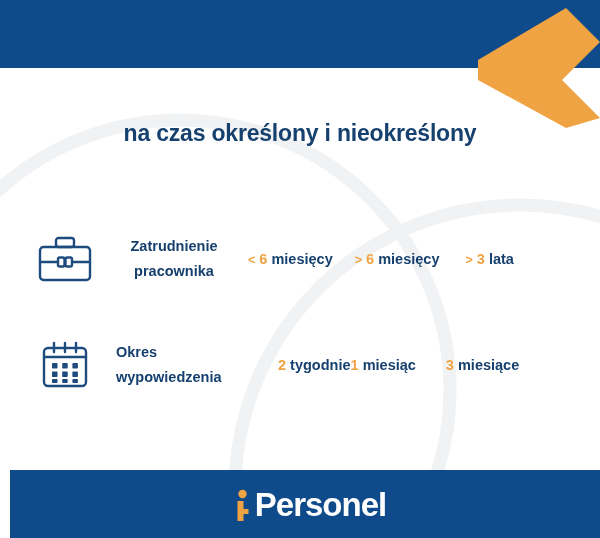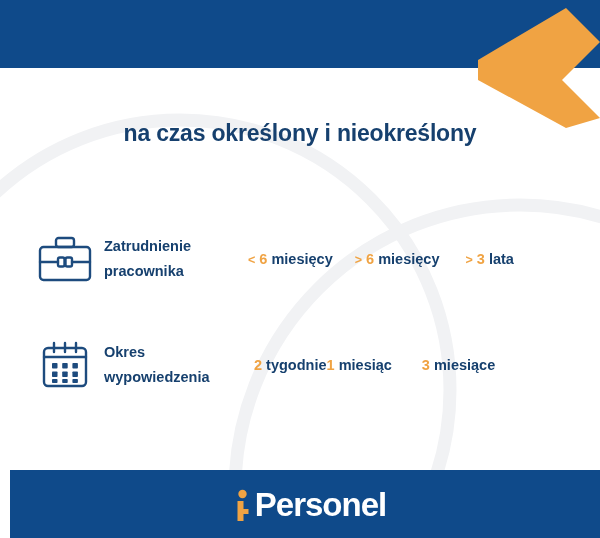--- a/index.html
+++ b/index.html
@@ -65,22 +65,22 @@
   }
 
   
   .row {
     position: absolute;
     left: 0;
     width: 600px;
     display: flex;
     align-items: center;
   }
-  .row-employment { top: 228px; height: 62px; }
-  .row-notice     { top: 334px; height: 62px; }
+  .row-employment { top: 228px; height: 62px; text-align: center; }
+  .row-notice     { top: 334px; height: 62px; gap: 12px; }
 
   .row-icon {
     width: 62px;
     margin-left: 34px;
     display: flex;
     align-items: center;
     justify-content: center;
     flex: none;
   }
   .row-label {

